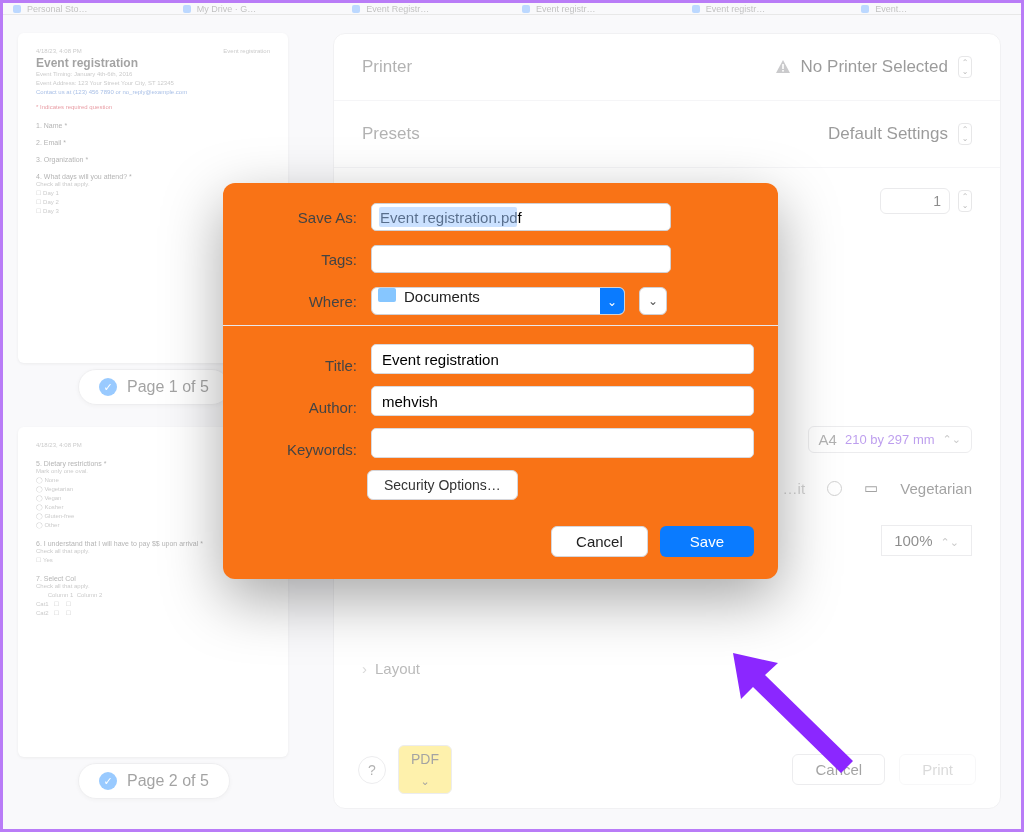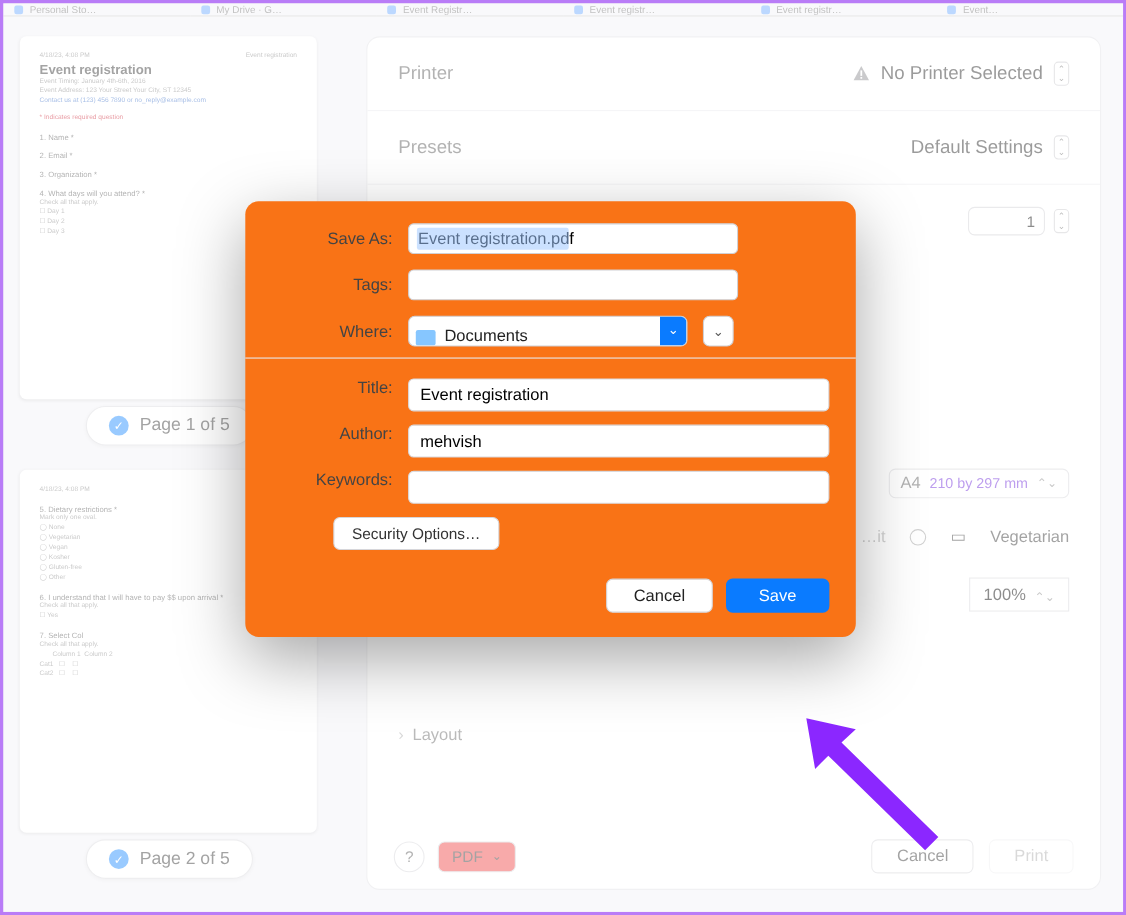--- a/index.html
+++ b/index.html
@@ -26,21 +26,21 @@
   .paper-chip { border:1px solid #d6d6da; border-radius:6px; padding:4px 10px; display:flex; gap:8px; align-items:center; background:#fff; }
   .paper-chip .dim { color:#6d28d9; font-size:13px; }
   .orient { display:flex; justify-content:flex-end; gap:22px; padding:14px 28px; color:#333; font-size:15px; align-items:center; }
   .radio { width:15px; height:15px; border:1.5px solid #999; border-radius:50%; display:inline-block; }
   .scaling { display:flex; justify-content:flex-end; padding:14px 28px; }
   .zoombox { border:1px solid #d6d6da; border-radius:0; padding:6px 12px; font-size:15px; display:flex; gap:8px; align-items:flex-end; }
   .layout-sec { padding:30px 28px 10px; color:#666; font-size:15px; display:flex; align-items:center; gap:8px; }
   .footer-bar { position:absolute; left:0; right:0; bottom:0; display:flex; justify-content:space-between; align-items:center; padding:14px 24px; }
   .footer-bar .left { display:flex; gap:12px; align-items:center; }
   .helpbtn { width:28px; height:28px; border:1px solid #d6d6da; border-radius:50%; display:flex; align-items:center; justify-content:center; font-size:14px; color:#555; background:#fff;}
-  .pdfbtn { border:1px solid #d6d6da; border-radius:6px; padding:5px 12px; display:flex; gap:8px; align-items:center; font-size:14px; color:#333; background:#ef4444;}
+  .pdfbtn { border:1px solid #d6d6da; border-radius:6px; padding:5px 12px; display:flex; gap:8px; align-items:center; font-size:14px; color:#333; background:#fde047;flex-direction:column;}
   .btn-gray { border:1px solid #d6d6da; background:#fff; border-radius:6px; padding:6px 22px; font-size:15px; color:#333; }
   .btn-disabled { opacity:.4; }
   .tri { width:16px; height:16px; display:inline-block; }
 
   
   .thumbs { position:absolute; top:30px; left:15px; width:270px; bottom:20px; display:flex; flex-direction:column; gap:30px; }
   .thumb { background:#fff; border-radius:6px; padding:14px 18px 12px; font-size:7px; color:#555; height:330px; position:relative; box-shadow:0 1px 3px rgba(0,0,0,0.12);}
   .thumb h4 { font-size:12px; color:#333; }
   .thumb .tiny { font-size:6px; color:#888; line-height:1.5; }
   .thumb .qline { margin-top:10px; font-size:7px; }
@@ -48,30 +48,30 @@
   .pagebadge .chk { width:18px; height:18px; border-radius:50%; background:#1e8bff; display:flex; align-items:center; justify-content:center; color:#fff; font-size:11px; }
 
   
   .sheet { position:absolute; left:220px; top:180px; width:555px; background:#f97316; border-radius:12px; box-shadow:0 20px 60px rgba(0,0,0,.35); padding:20px 24px 22px; z-index:10; }
   .row { display:flex; align-items:center; gap:14px; margin-bottom:14px; }
   .row label { width:110px; text-align:right; color:#444; font-size:15px; }
   .row input[type=text] { flex:1; height:28px; border:1px solid #d0d0d4; border-radius:5px; padding:0 8px; font-size:15px; background:#fff; }
   .saveas-wrap { position:relative; flex:0 0 300px; }
   .saveas-wrap input { width:100%; border:3px solid #7db4ff; border-radius:6px; height:30px; padding:0 8px; font-size:15px; }
   .saveas-wrap .selmark { position:absolute; left:8px; top:4px; bottom:4px; width:138px; background:rgba(160,200,255,.55); border-radius:2px; pointer-events:none; }
-  .where-select { flex:0 0 254px; display:flex; align-items:flex-end; background:#fff; border:1px solid #d0d0d4; border-radius:6px; height:28px; padding:0 0 0 6px; overflow:hidden; }
+  .where-select { flex:0 0 254px; display:flex; align-items:flex-start; background:#fff; border:1px solid #d0d0d4; border-radius:6px; height:28px; padding:0 0 0 6px; overflow:hidden; }
   .where-select .foldericon { width:18px; height:14px; border-radius:2px; background:#86c6ff; margin-right:8px; }
   .where-select .txt { flex:1; font-size:15px; color:#222; }
   .where-select .drop { width:24px; height:28px; background:#0a7bff; color:#fff; display:flex; align-items:center; justify-content:center; font-size:12px; }
   .revealbtn { width:28px; height:28px; border:1px solid #d0d0d4; border-radius:6px; display:flex; align-items:center; justify-content:center; background:#fff; font-size:12px; color:#555;}
   .divider { height:1px; background:#e8e8ec; margin:10px -24px 18px; }
-  .metarow { display:flex; align-items:flex-start; gap:14px; margin-bottom:12px; }
+  .metarow { display:flex; align-items:flex-end; gap:14px; margin-bottom:12px; }
   .metarow label { width:110px; text-align:right; color:#444; font-size:15px; }
   .metarow input { flex:1; height:30px; border:1px solid #d9d9dd; border-radius:5px; padding:0 10px; font-size:15px; }
-  .secbtn { margin-left:56px; border:1px solid #d6d6da; background:#fff; border-radius:6px; padding:6px 16px; font-size:14px; color:#333; }
+  .secbtn { margin-left:120px; border:1px solid #d6d6da; background:#fff; border-radius:6px; padding:6px 16px; font-size:14px; color:#333; }
   .actions { display:flex; justify-content:flex-end; gap:12px; margin-top:26px; }
   .btn-cancel { border:1px solid #d6d6da; background:#fff; border-radius:6px; padding:6px 24px; font-size:15px; color:#222; }
   .btn-save { border:none; background:#0a7bff; color:#fff; border-radius:6px; padding:6px 30px; font-size:15px; font-weight:500; }
 
   
   .arrow { position:absolute; left:720px; top:640px; z-index:20; pointer-events:none; }
   .arrow svg { width:160px; height:160px; }
 </style>
 </head>
 <body>

